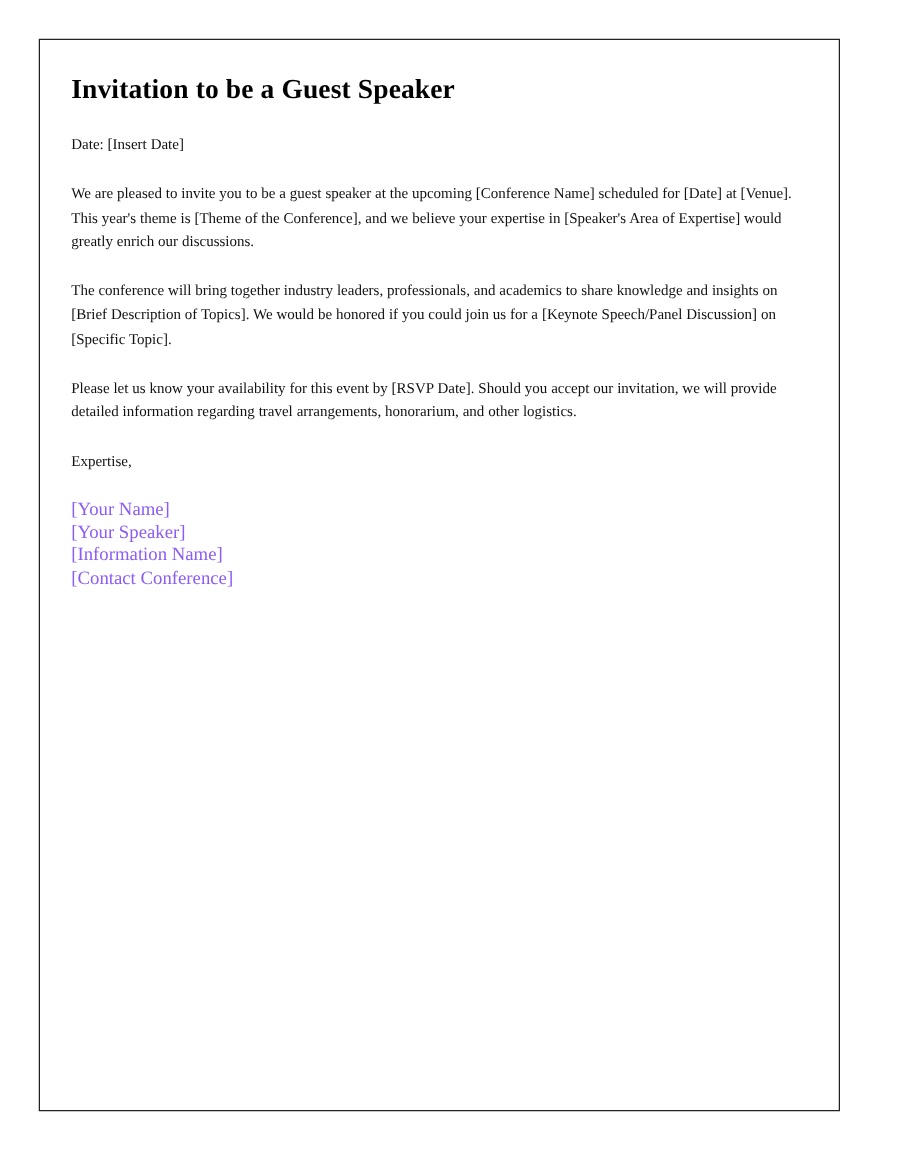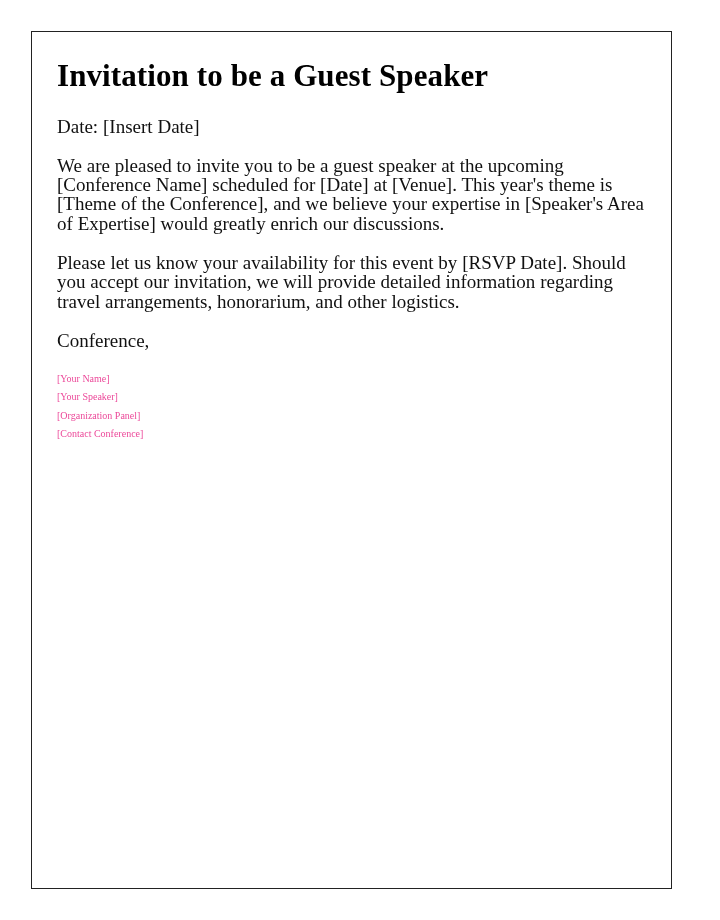--- a/index.html
+++ b/index.html
@@ -31,46 +31,46 @@
     border: 1.4px solid #222222;
     background: #ffffff;
     box-sizing: border-box;
     overflow: hidden;
   }
   .page-inner {
     padding: 26px 28px 0 25px;
   }
   .doc-title {
     font-family: "Liberation Serif", "DejaVu Serif", serif;
-    font-size: 31px;
+    font-size: 22px;
     font-weight: bold;
     line-height: 1.18;
     letter-spacing: 0.1px;
     margin: 0 0 22px 0;
     color: #000000;
   }
   .doc-body {
     width: 592px;
   }
   .para {
-    font-size: 19px;
+    font-size: 12px;
     line-height: 19.3px;
     margin: 0 0 20px 0;
     text-align: left;
     color: #111111;
     word-spacing: 0.1px;
   }
   .para.tight-block {
     margin-bottom: 0;
   }
   .sig-block {
     margin-top: 20px;
-    font-size: 10px;
+    font-size: 15px;
     line-height: 18.2px;
-    color: #ec4899;
+    color: #8b5cf6;
   }
   .sig-line {
     display: block;
     white-space: pre;
   }
 </style>
 </head>
 <body>
 
 <div class="page-canvas">
@@ -79,30 +79,31 @@
 
       <h1 class="doc-title">Invitation to be a Guest Speaker</h1>
 
       <div class="doc-body">
 
         <p class="para">Date: [Insert Date]</p>
 
 
         <p class="para">We are pleased to invite you to be a guest speaker at the upcoming [Conference Name] scheduled for [Date] at [Venue]. This year's theme is [Theme of the Conference], and we believe your expertise in [Speaker's Area of Expertise] would greatly enrich our discussions.</p>
 
+        <p class="para">The conference will bring together industry leaders, professionals, and academics to share knowledge and insights on [Brief Description of Topics]. We would be honored if you could join us for a [Keynote Speech/Panel Discussion] on [Specific Topic].</p>
 
         <p class="para">Please let us know your availability for this event by [RSVP Date]. Should you accept our invitation, we will provide detailed information regarding travel arrangements, honorarium, and other logistics.</p>
 
 
 
-        <p class="para tight-block">Conference,</p>
+        <p class="para tight-block">Expertise,</p>
 
         <div class="sig-block">
           <span class="sig-line">[Your Name]</span>
           <span class="sig-line">[Your Speaker]</span>
-          <span class="sig-line">[Organization Panel]</span>
+          <span class="sig-line">[Information Name]</span>
           <span class="sig-line">[Contact Conference]</span>
         </div>
 
       </div>
     </div>
   </div>
 </div>
 
 </body></html>

